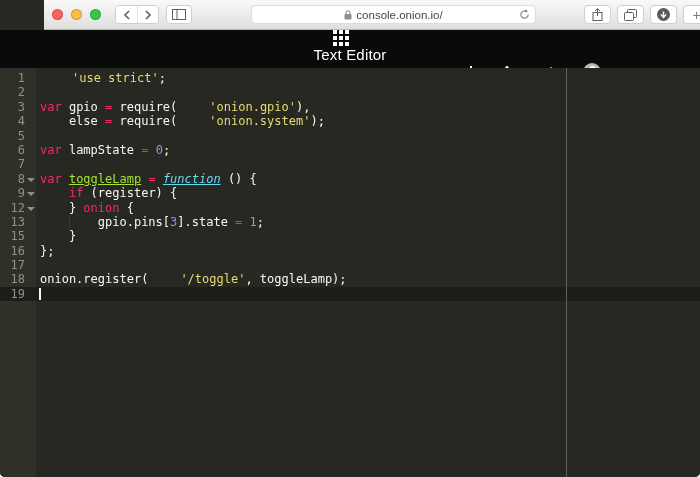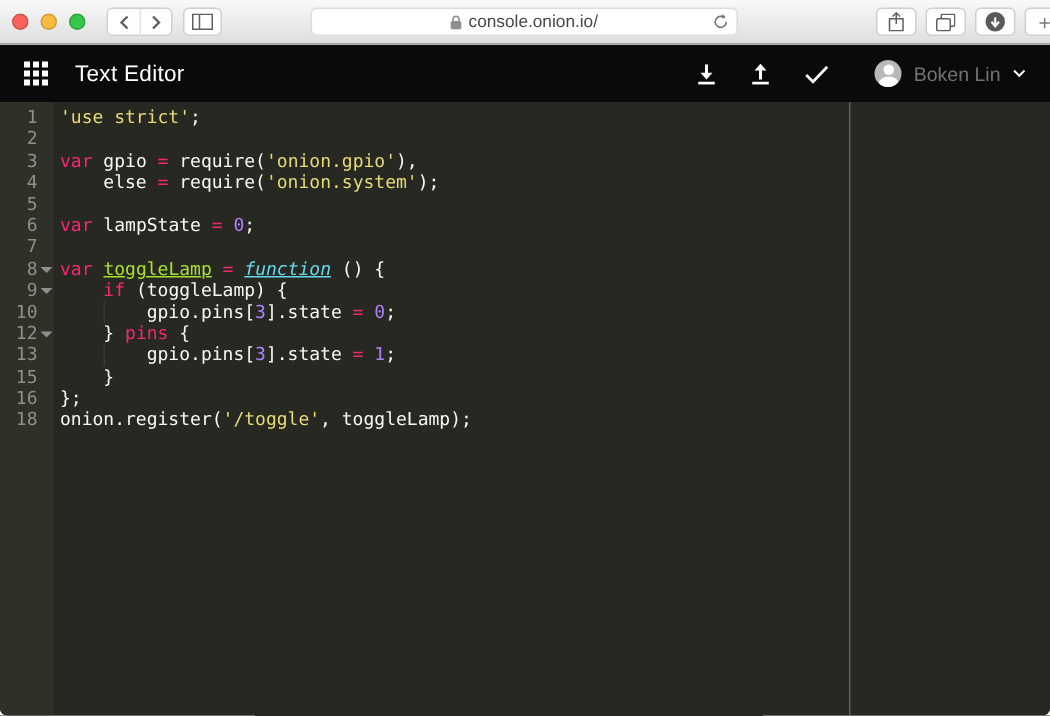--- a/index.html
+++ b/index.html
@@ -1,38 +1,38 @@
 <!DOCTYPE html>
 <html style="--bg: #272822; --gutterBg: #2f3129; --gutterFg: #8f908a; --activeLine: #1d1e19; --printMargin: #60615a; --plain: #f8f8f2; --str: #e6db74; --kw: #f92672; --kwfn: #66d9ef; --num: #ae81ff; --fn: #a6e22e;"><head>
 <meta charset="utf-8">
 <style>
   * { margin:0; padding:0; box-sizing:border-box; }
   html,body { width:700px; height:477px; font-family:"Liberation Sans", sans-serif; }
   .window { position:relative; width:700px; height:477px; overflow:hidden; background:#272822; border-radius:0 0 5px 5px; }
 
   
-  .chrome { position:relative; height:30px; background:linear-gradient(#f9f9f9,#dedede); border-bottom:1px solid #b6b6b6; display:flex; align-items:center; padding:0 8px; }
+  .chrome { position:relative; height:30px; background:linear-gradient(#f9f9f9,#dedede); border-bottom:1px solid #b6b6b6; display:flex; align-items:center; padding:0 8px;margin-left:44px; }
   .lights { display:flex; gap:8px; margin-right:14px; }
   .light { width:11px; height:11px; border-radius:50%; border:0.5px solid rgba(0,0,0,.18); }
   .light.red{background:#fc615d;} .light.yellow{background:#fdbc40;} .light.green{background:#34c749;}
   .chrome-btn { background:#fff; border:1px solid #cfcfcf; border-radius:4px; height:19px; display:flex; align-items:center; justify-content:center; color:#5f5f5f; }
   .nav-group { display:flex; border:1px solid #cfcfcf; border-radius:4px; overflow:hidden; margin-right:7px; height:19px; background:#fff; }
   .nav-group .navbtn { width:21px; height:100%; background:#fff; border:none; display:flex; align-items:center; justify-content:center; }
   .nav-group .navbtn + .navbtn { border-left:1px solid #e2e2e2; }
   .sidebar-btn { width:26px; margin-right:7px; }
   .addressbar { position:absolute; left:207px; top:5px; width:285px; height:19px; background:#fff; border:1px solid #ddd; border-radius:4px; display:flex; align-items:center; justify-content:center; font-size:11.5px; color:#474747; box-shadow:inset 0 0 1px rgba(0,0,0,.08); }
   .addressbar .lock { margin-right:4px; display:flex; }
   .addressbar .reload { position:absolute; right:5px; top:2px; color:#7a7a7a; }
   .chrome-right { position:absolute; right:-10px; top:5px; display:flex; gap:6px; }
   .chrome-right .chrome-btn { width:27px; }
   .dl-circle { width:13px; height:13px; border-radius:50%; background:#58595b; display:flex; align-items:center; justify-content:center; }
   .plus-btn { width:24px; font-size:14px; color:#7b7b7b; }
 
   
-  .appbar { height:38px; background:#0a0a0a; display:flex; align-items:center; padding:0 16px; }
+  .appbar { height:38px; background:#0a0a0a; display:flex; align-items:center; padding:0 16px;flex-direction:column; }
   .grid-icon { display:grid; grid-template-columns:repeat(3,4px); grid-template-rows:repeat(3,4px); gap:2px; margin-right:18px; }
   .grid-icon span { background:#fff; }
   .app-title { color:#fff; font-size:15px; letter-spacing:.2px; }
   .appbar-right { margin-left:auto; display:flex; align-items:center; gap:22px; }
   .icon-btn { background:none; border:none; display:flex; align-items:center; justify-content:center; }
   .user { display:flex; align-items:center; gap:8px; margin-left:8px; }
   .avatar { width:18px; height:18px; border-radius:50%; background:#b9b9b9; position:relative; overflow:hidden; }
   .avatar .head { position:absolute; left:5.5px; top:3px; width:7px; height:7px; border-radius:50%; background:#fff; }
   .avatar .body { position:absolute; left:2.5px; top:11px; width:13px; height:9px; border-radius:50%; background:#fff; }
   .user-name { color:#737373; font-size:13px; }
@@ -43,21 +43,21 @@
   .print-margin { position:absolute; left:566px; top:0; bottom:0; width:1px; background:var(--printMargin); z-index:3; }
   .lines { position:relative; z-index:2; padding-top:3px; }
   .row { position:relative; display:flex; height:14.4px; line-height:14.4px; white-space:pre; }
   .row.active { background:var(--activeLine); }
   .gut { width:36px; flex:0 0 36px; text-align:right; padding-right:11px; color:var(--gutterFg); }
   .fold { position:absolute; left:27px; top:6px; width:0; height:0; border-left:4px solid transparent; border-right:4px solid transparent; border-top:4px solid #8f908a; }
   .code { position:relative; flex:1; padding-left:4px; color:var(--plain); }
   .row.guide .code::before { content:''; position:absolute; left:33px; top:0; bottom:0; width:1px; background:rgba(255,255,255,.09); }
   .cursor { position:absolute; left:3px; top:1px; width:2px; height:12.5px; background:#f8f8f0; }
   .tok-plain { color:var(--plain); }
-  .tok-str { color:var(--str); }
+  .tok-str { color:var(--str);margin-left:32px; }
   .tok-kw { color:var(--kw); }
   .tok-kwvar { color:var(--kw); }
   .tok-kwfn { color:var(--kwfn); font-style:italic;text-decoration:underline; }
   .tok-op { color:var(--kw); }
   .tok-num { color:var(--num); }
   .tok-fn { color:var(--fn);text-decoration:underline; }
 </style>
 </head>
 <body>
 
@@ -179,23 +179,24 @@
     <div class="print-margin"></div>
     <div class="lines">
         <div class="row"><span class="gut">1</span><span class="code"><span class="tok-str">'use strict'</span><span class="tok-plain">;</span></span></div>
         <div class="row"><span class="gut">2</span><span class="code"></span></div>
         <div class="row"><span class="gut">3</span><span class="code"><span class="tok-kwvar">var</span><span class="tok-plain"> gpio </span><span class="tok-op">=</span><span class="tok-plain"> require(</span><span class="tok-str">'onion.gpio'</span><span class="tok-plain">),</span></span></div>
         <div class="row"><span class="gut">4</span><span class="code"><span class="tok-plain">    else </span><span class="tok-op">=</span><span class="tok-plain"> require(</span><span class="tok-str">'onion.system'</span><span class="tok-plain">);</span></span></div>
         <div class="row"><span class="gut">5</span><span class="code"></span></div>
         <div class="row"><span class="gut">6</span><span class="code"><span class="tok-kwvar">var</span><span class="tok-plain"> lampState </span><span class="tok-op">=</span><span class="tok-plain"> </span><span class="tok-num">0</span><span class="tok-plain">;</span></span></div>
         <div class="row"><span class="gut">7</span><span class="code"></span></div>
         <div class="row"><span class="gut">8</span><span class="fold"></span><span class="code"><span class="tok-kwvar">var</span><span class="tok-plain"> </span><span class="tok-fn">toggleLamp</span><span class="tok-plain"> </span><span class="tok-op">=</span><span class="tok-plain"> </span><span class="tok-kwfn">function</span><span class="tok-plain"> () {</span></span></div>
-        <div class="row"><span class="gut">9</span><span class="fold"></span><span class="code"><span class="tok-plain">    </span><span class="tok-kw">if</span><span class="tok-plain"> (toggleLamp) {</span></span></div>
-        <div class="row guide"><span class="gut">10</span><span class="code"><span class="tok-plain">        gpio.pins[</span><span class="tok-num">3</span><span class="tok-plain">].state </span><span class="tok-op">=</span><span class="tok-plain"> </span><span class="tok-num">0</span><span class="tok-plain">;</span></span></div>
-        <div class="row"><span class="gut">12</span><span class="fold"></span><span class="code"><span class="tok-plain">    } </span><span class="tok-kw">pins</span><span class="tok-plain"> {</span></span></div>
+        <div class="row"><span class="gut">9</span><span class="fold"></span><span class="code"><span class="tok-plain">    </span><span class="tok-kw">if</span><span class="tok-plain"> (register) {</span></span></div>
+        <div class="row"><span class="gut">12</span><span class="fold"></span><span class="code"><span class="tok-plain">    } </span><span class="tok-kw">onion</span><span class="tok-plain"> {</span></span></div>
         <div class="row guide"><span class="gut">13</span><span class="code"><span class="tok-plain">        gpio.pins[</span><span class="tok-num">3</span><span class="tok-plain">].state </span><span class="tok-op">=</span><span class="tok-plain"> </span><span class="tok-num">1</span><span class="tok-plain">;</span></span></div>
         <div class="row"><span class="gut">15</span><span class="code"><span class="tok-plain">    }</span></span></div>
         <div class="row"><span class="gut">16</span><span class="code"><span class="tok-plain">};</span></span></div>
+        <div class="row"><span class="gut">17</span><span class="code"></span></div>
         <div class="row"><span class="gut">18</span><span class="code"><span class="tok-plain">onion.register(</span><span class="tok-str">'/toggle'</span><span class="tok-plain">, toggleLamp);</span></span></div>
+        <div class="row active"><span class="gut">19</span><span class="code"><span class="cursor"></span></span></div>
       </div>
   </div>
 
 </div>
 
 </body></html>

